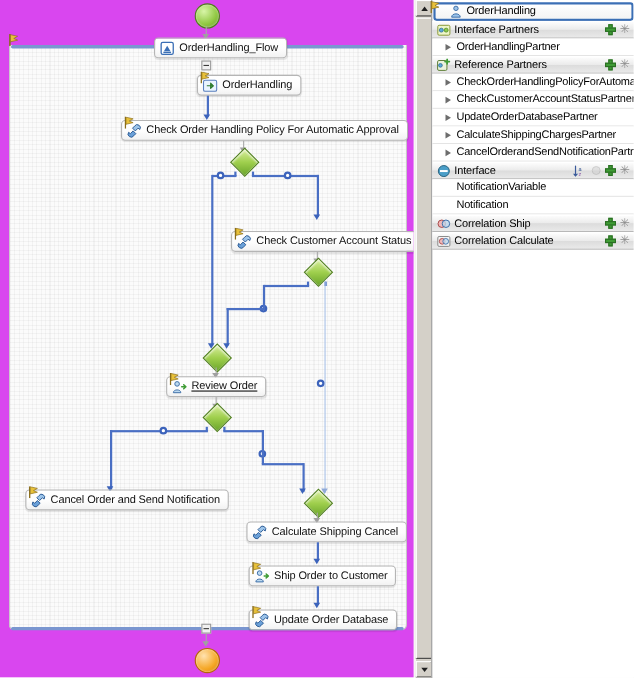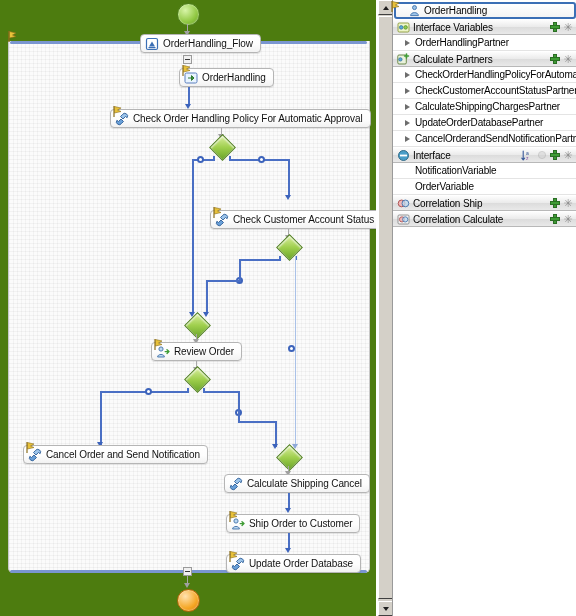--- a/index.html
+++ b/index.html
@@ -6,21 +6,21 @@
   body{
     width:576px;height:616px;overflow:hidden;
     font-family:"Liberation Sans", sans-serif;
     font-size:11px;color:#000;background:#ffffff;
   }
   #root{position:relative;width:576px;height:616px;}
 
   
   #canvas{
     position:absolute;left:0;top:0;width:376px;height:616px;
-    background:#4d7c0f;overflow:hidden;
+    background:#d946ef;overflow:hidden;
   }
   
   .flow-box{
     position:absolute;left:8px;top:41px;width:360px;height:531px;
     border:1px solid #c8c8c8;border-top:none;
     background:
       repeating-linear-gradient(0deg,rgba(0,0,0,0.035) 0 1px,transparent 1px 4px),
       repeating-linear-gradient(90deg,rgba(0,0,0,0.035) 0 1px,transparent 1px 4px),
       #fbfbfb;
     border-radius:0 0 5px 5px;
@@ -284,21 +284,21 @@
     <div class="arw dn" style="left:203px;top:312px;"></div>
 
     <div class="ln pale" style="left:295px;top:256px;width:1.3px;height:192px;"></div>
     <div class="dot" style="left:288px;top:345px;"></div>
     <div class="arw dn pale" style="left:292px;top:444px;"></div>
 
     <div class="gw" style="left:188px;top:316px;"></div>
     <div class="ln g" style="left:196px;top:334px;width:1px;height:7px;"></div>
     <div class="arw dn g" style="left:193px;top:339px;"></div>
 
-    <div class="node" style="left:151px;top:342px;">
+    <div class="node" style="left:151px;top:342px;text-decoration:underline;">
       <span class="nflag">
         <svg viewBox="0 0 9 11" width="9" height="11">
             <path d="M1 0 L1 11" stroke="#8a6d1a" stroke-width="1.2" fill="none"></path>
             <path d="M1.5 0.5 L8 2 L4.5 4 L8 5.5 L1.5 7 Z" fill="#e8c13a" stroke="#8a6d1a" stroke-width=".6"></path>
           </svg>
       </span>
       <span class="nic">
         <svg viewBox="0 0 14 14" width="14" height="14">
           <circle cx="5" cy="4" r="2.1" fill="#bcd9f0" stroke="#3f6fa8" stroke-width=".9"></circle>
           <path d="M1.6 12 C1.6 8.6 8.4 8.6 8.4 12 Z" fill="#bcd9f0" stroke="#3f6fa8" stroke-width=".9"></path>
@@ -428,60 +428,60 @@
     </div>
 
     <div class="pn-row section">
       <span class="pn-ic">
         <svg viewBox="0 0 13 13" width="13" height="13">
           <rect x="1" y="2" width="11" height="9" rx="1.2" fill="#eef6c9" stroke="#8a9a3a" stroke-width=".9"></rect>
           <circle cx="4.2" cy="6.4" r="1.8" fill="#5aa8d8" stroke="#2f6c96" stroke-width=".7"></circle>
           <circle cx="8.6" cy="6.4" r="1.8" fill="#8ecb4f" stroke="#4f8a22" stroke-width=".7"></circle>
         </svg>
       </span>
-      <span class="pn-lbl">Interface Variables</span>
+      <span class="pn-lbl">Interface Partners</span>
       <span class="pn-acts">
         <span class="ic-plus"></span>
         <span class="ic-star">✳</span>
       </span>
     </div>
     <div class="pn-row item">
       <span class="tri-exp"></span>
       <span class="pn-lbl">OrderHandlingPartner</span>
     </div>
 
     <div class="pn-row section">
       <span class="pn-ic">
         <svg viewBox="0 0 13 13" width="13" height="13">
           <rect x="0.8" y="2" width="8.5" height="9" rx="1.2" fill="#eaf2dd" stroke="#5f7f3a" stroke-width=".9"></rect>
           <circle cx="3.4" cy="6.4" r="1.7" fill="#5aa8d8" stroke="#2f6c96" stroke-width=".7"></circle>
           <path d="M9.5 1 L9.5 5 M7.6 3 L11.5 3" stroke="#3f9c35" stroke-width="1.6" stroke-linecap="round"></path>
         </svg>
       </span>
-      <span class="pn-lbl">Calculate Partners</span>
+      <span class="pn-lbl">Reference Partners</span>
       <span class="pn-acts">
         <span class="ic-plus"></span>
         <span class="ic-star">✳</span>
       </span>
     </div>
     <div class="pn-row item">
       <span class="tri-exp"></span>
       <span class="pn-lbl">CheckOrderHandlingPolicyForAutomaticApp</span>
     </div>
     <div class="pn-row item">
       <span class="tri-exp"></span>
       <span class="pn-lbl">CheckCustomerAccountStatusPartner</span>
     </div>
     <div class="pn-row item">
       <span class="tri-exp"></span>
+      <span class="pn-lbl">UpdateOrderDatabasePartner</span>
+    </div>
+    <div class="pn-row item">
+      <span class="tri-exp"></span>
       <span class="pn-lbl">CalculateShippingChargesPartner</span>
-    </div>
-    <div class="pn-row item">
-      <span class="tri-exp"></span>
-      <span class="pn-lbl">UpdateOrderDatabasePartner</span>
     </div>
     <div class="pn-row item">
       <span class="tri-exp"></span>
       <span class="pn-lbl">CancelOrderandSendNotificationPartner</span>
     </div>
 
     <div class="pn-row section">
       <span class="pn-ic">
         <svg viewBox="0 0 13 13" width="13" height="13">
           <circle cx="6.5" cy="6.5" r="5" fill="#4a9ec8" stroke="#27627f" stroke-width=".9"></circle>
@@ -503,21 +503,21 @@
             </svg>
         </span>
         <span class="ic-plus"></span>
         <span class="ic-star">✳</span>
       </span>
     </div>
     <div class="pn-row item">
       <span class="pn-lbl indent-lbl">NotificationVariable</span>
     </div>
     <div class="pn-row item">
-      <span class="pn-lbl indent-lbl">OrderVariable</span>
+      <span class="pn-lbl indent-lbl">Notification</span>
     </div>
 
     <div class="pn-row section">
       <span class="pn-ic">
         <svg viewBox="0 0 13 13" width="13" height="13">
           <circle cx="4.6" cy="6.4" r="3.4" fill="#f0b8b8" stroke="#a84a4a" stroke-width=".9"></circle>
           <circle cx="8.4" cy="6.4" r="3.4" fill="#bcd9f0" stroke="#3f6fa8" stroke-width=".9" fill-opacity=".75"></circle>
         </svg>
       </span>
       <span class="pn-lbl">Correlation Ship</span>

